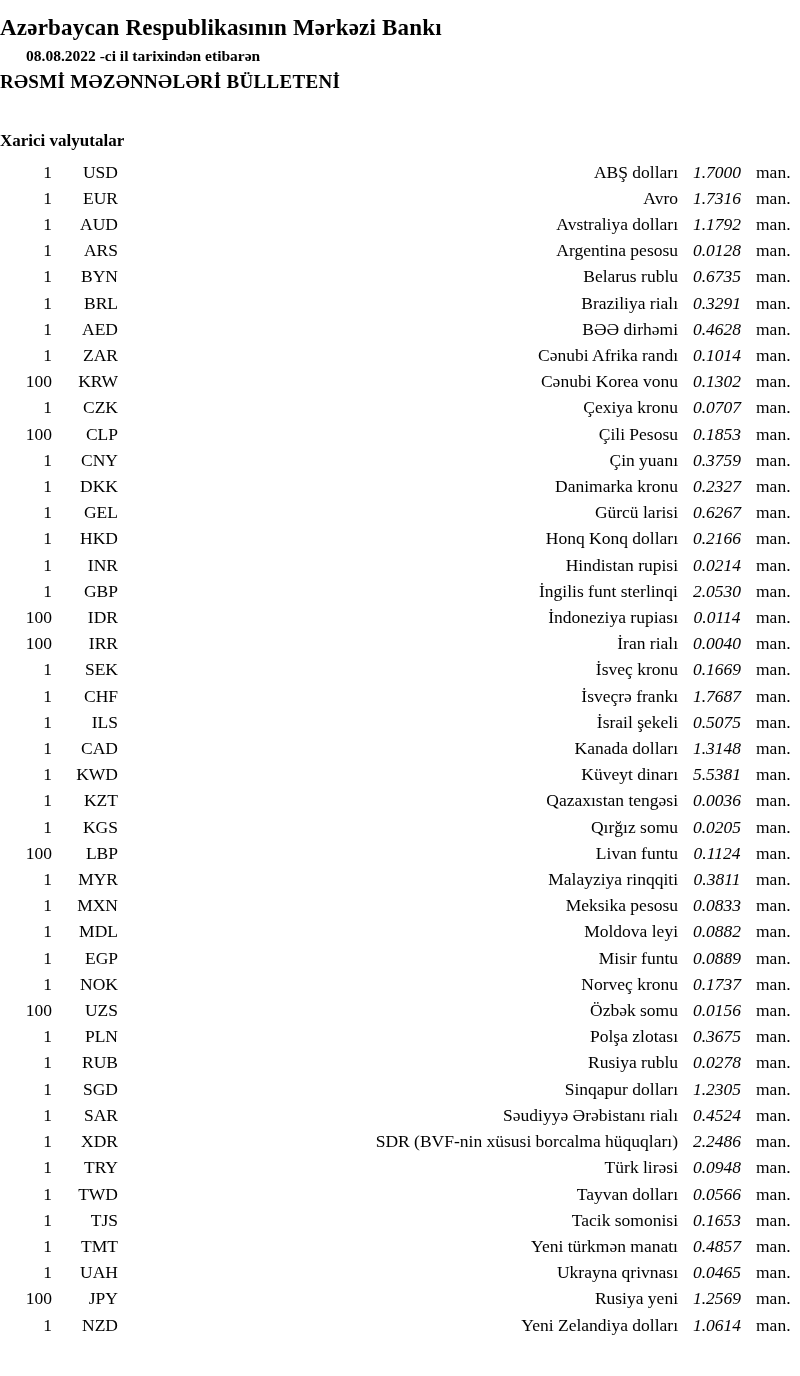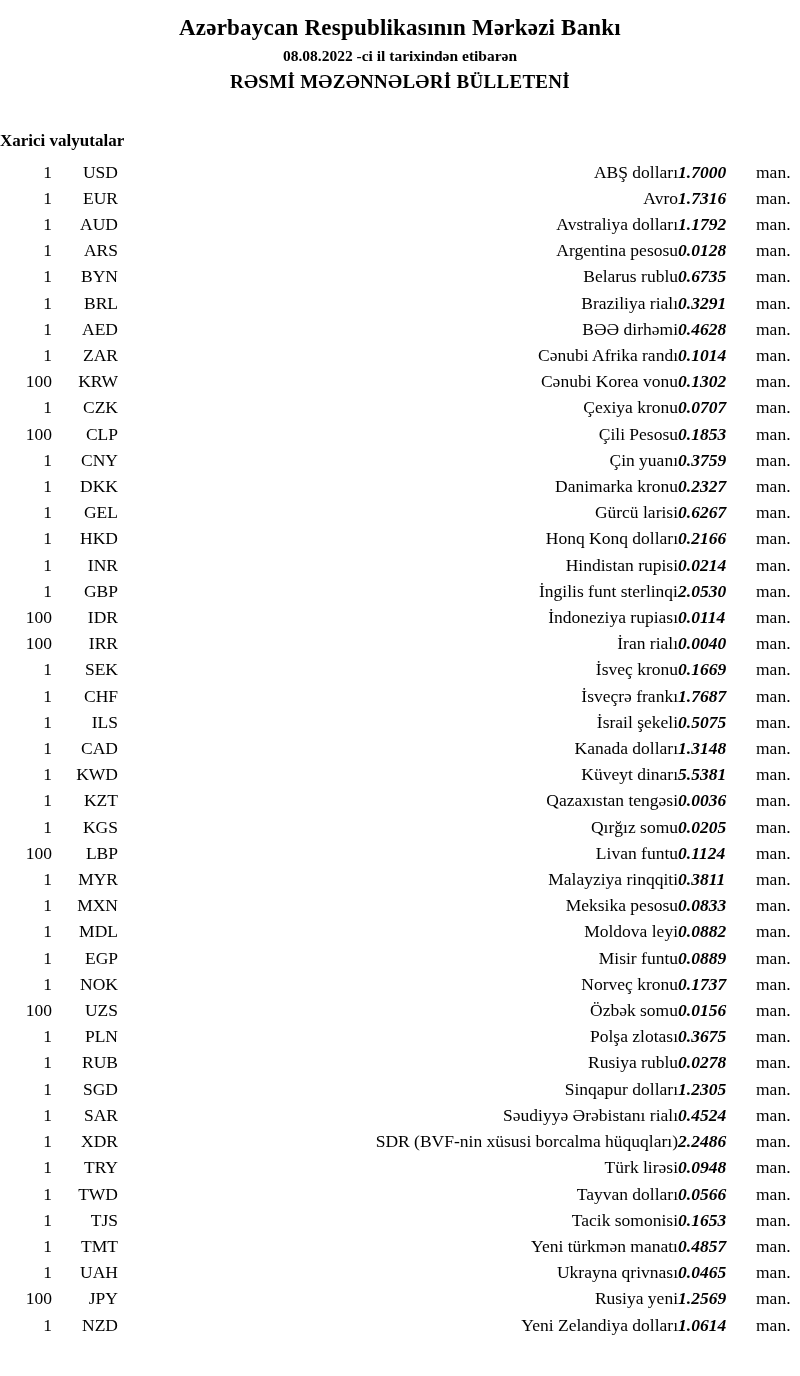--- a/index.html
+++ b/index.html
@@ -12,35 +12,36 @@
     min-height: 1376px;
     font-family: "Liberation Serif", "DejaVu Serif", serif;
     color: #000000;
   }
   .page {
     width: 800px;
     box-sizing: border-box;
     padding: 8px 0 0 0;
   }
   .header {
-    text-align: center;
+    text-align: left;
   }
   .title-main {
     font-family: "Liberation Serif", "DejaVu Serif", serif;
     font-weight: bold;
     font-size: 23px;
     line-height: 1.25;
     margin: 6px 0 2px 0;
     letter-spacing: 0.2px;
   }
   .title-date {
     font-weight: bold;
     font-size: 15.5px;
     line-height: 1.3;
     margin: 3px 0 2px 0;
+    padding-left: 26px;
   }
   .title-sub {
     font-weight: bold;
     font-size: 15.5px;
     line-height: 1.3;
     margin: 3px 0 2px 0;
   }
   .title-bulletin {
     font-weight: bold;
     font-size: 19px;
@@ -76,23 +77,23 @@
     text-align: right;
     padding: 0 4px 0 6px;
   }
   td.c-name {
     width: 560px;
     text-align: right;
     padding-left: 6px;
   }
   td.c-rate {
     width: 78px;
-    text-align: left;
+    text-align: center;
     font-style: italic;
-    font-weight: bold;
+    font-weight: normal;
     font-size: 16px;
     padding-right: 2px;
   }
   td.c-unit {
     width: 44px;
     text-align: left;
     padding-left: 9px;
     font-size: 17px;
   }
 </style>

